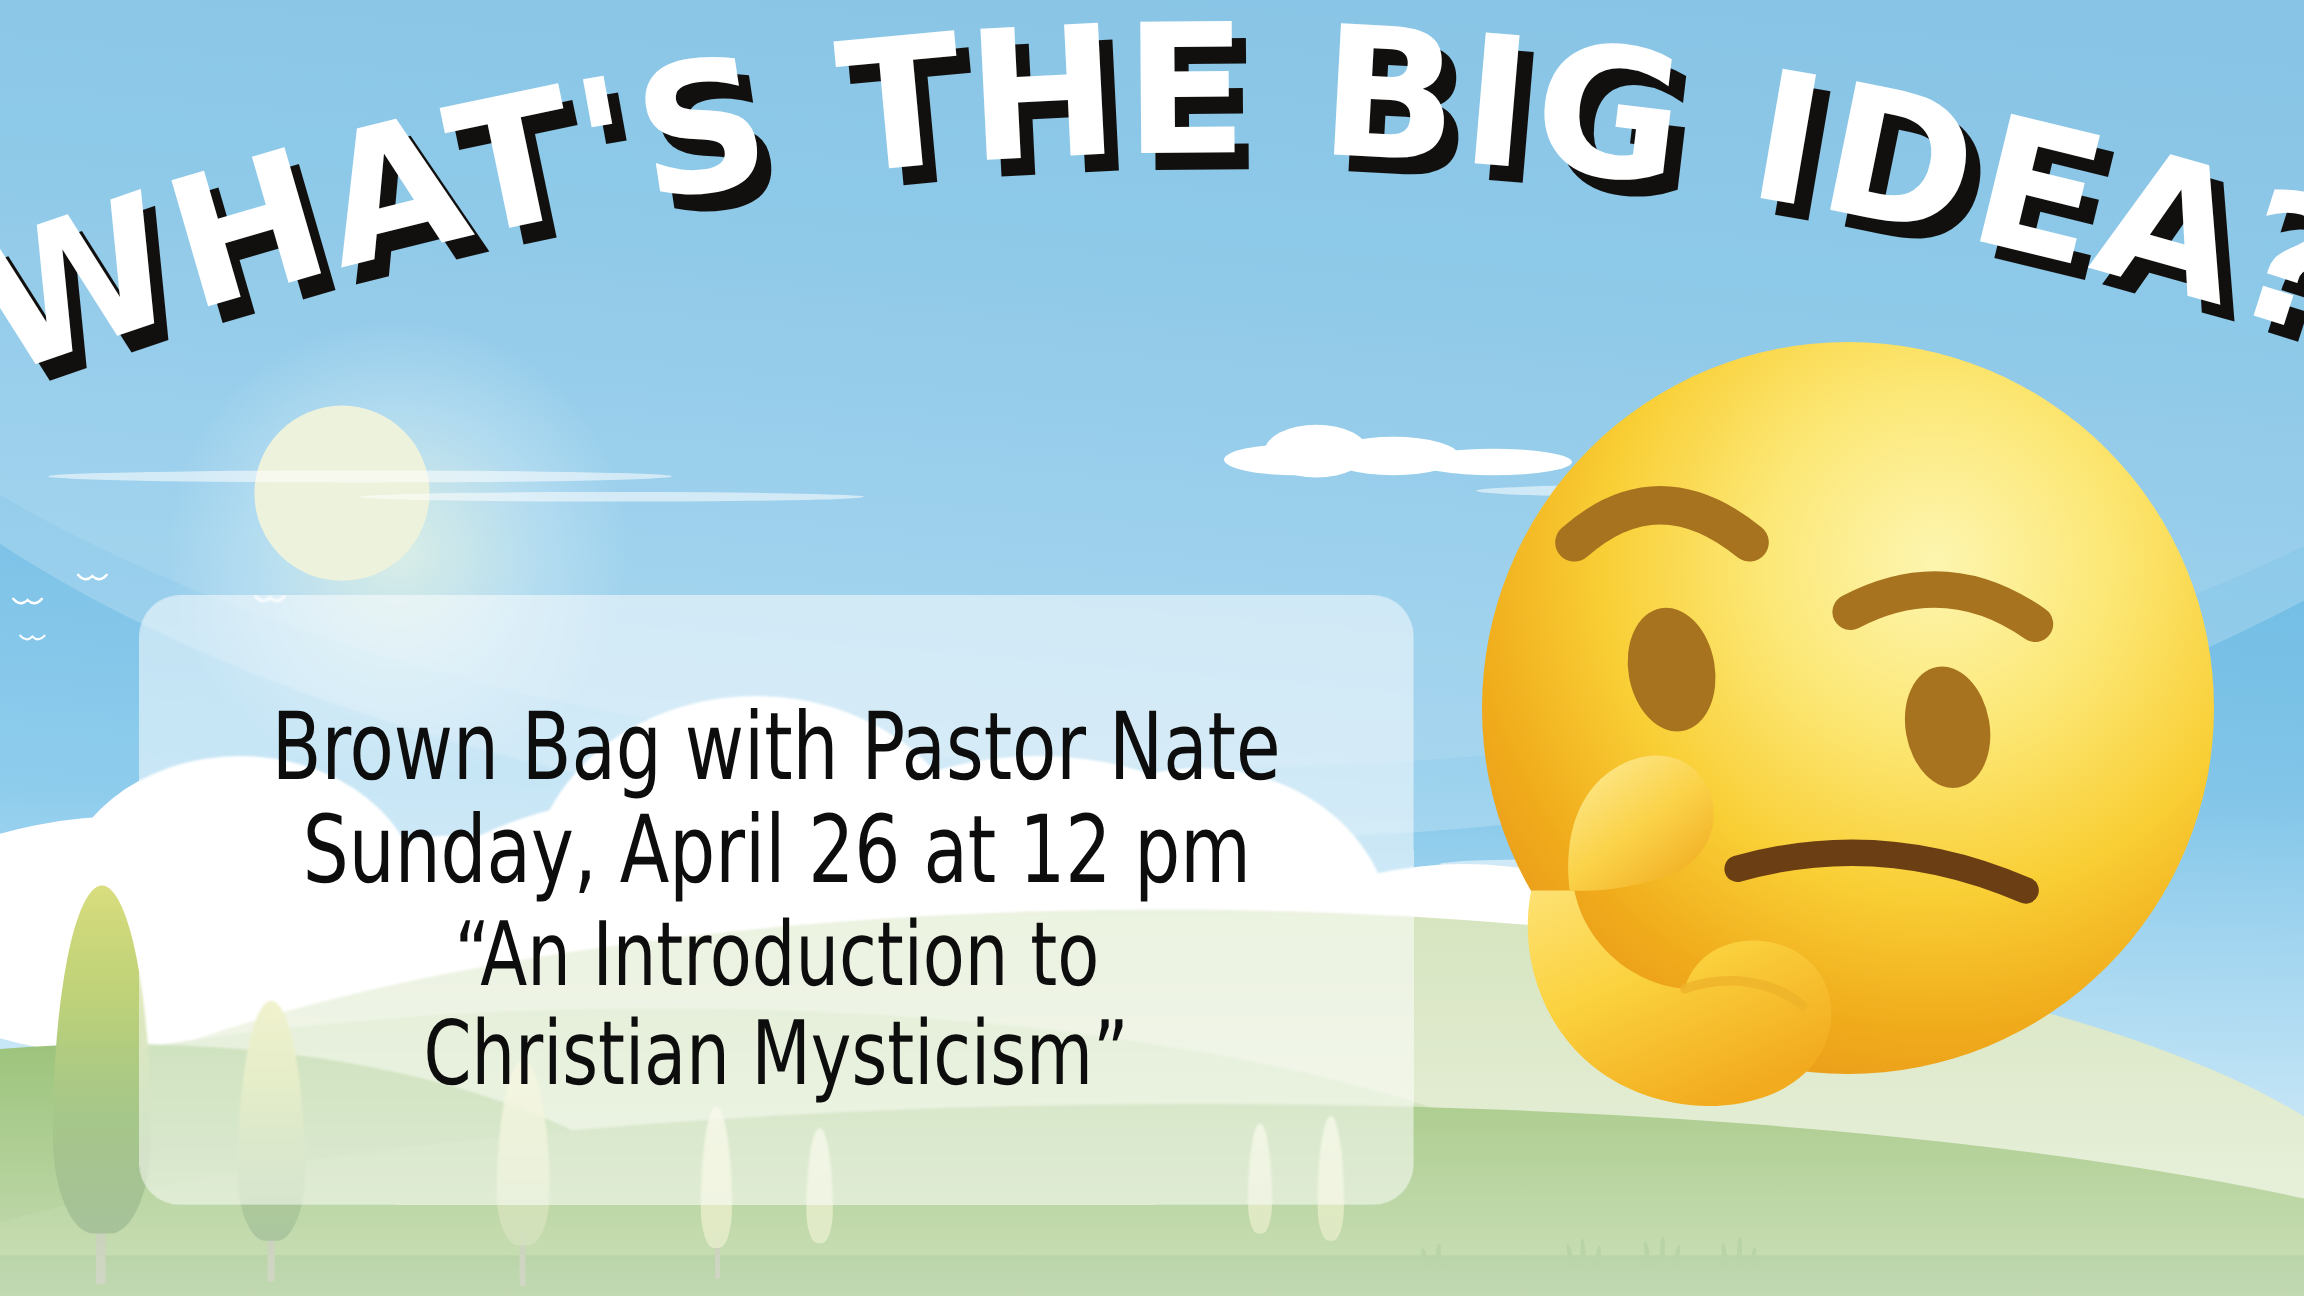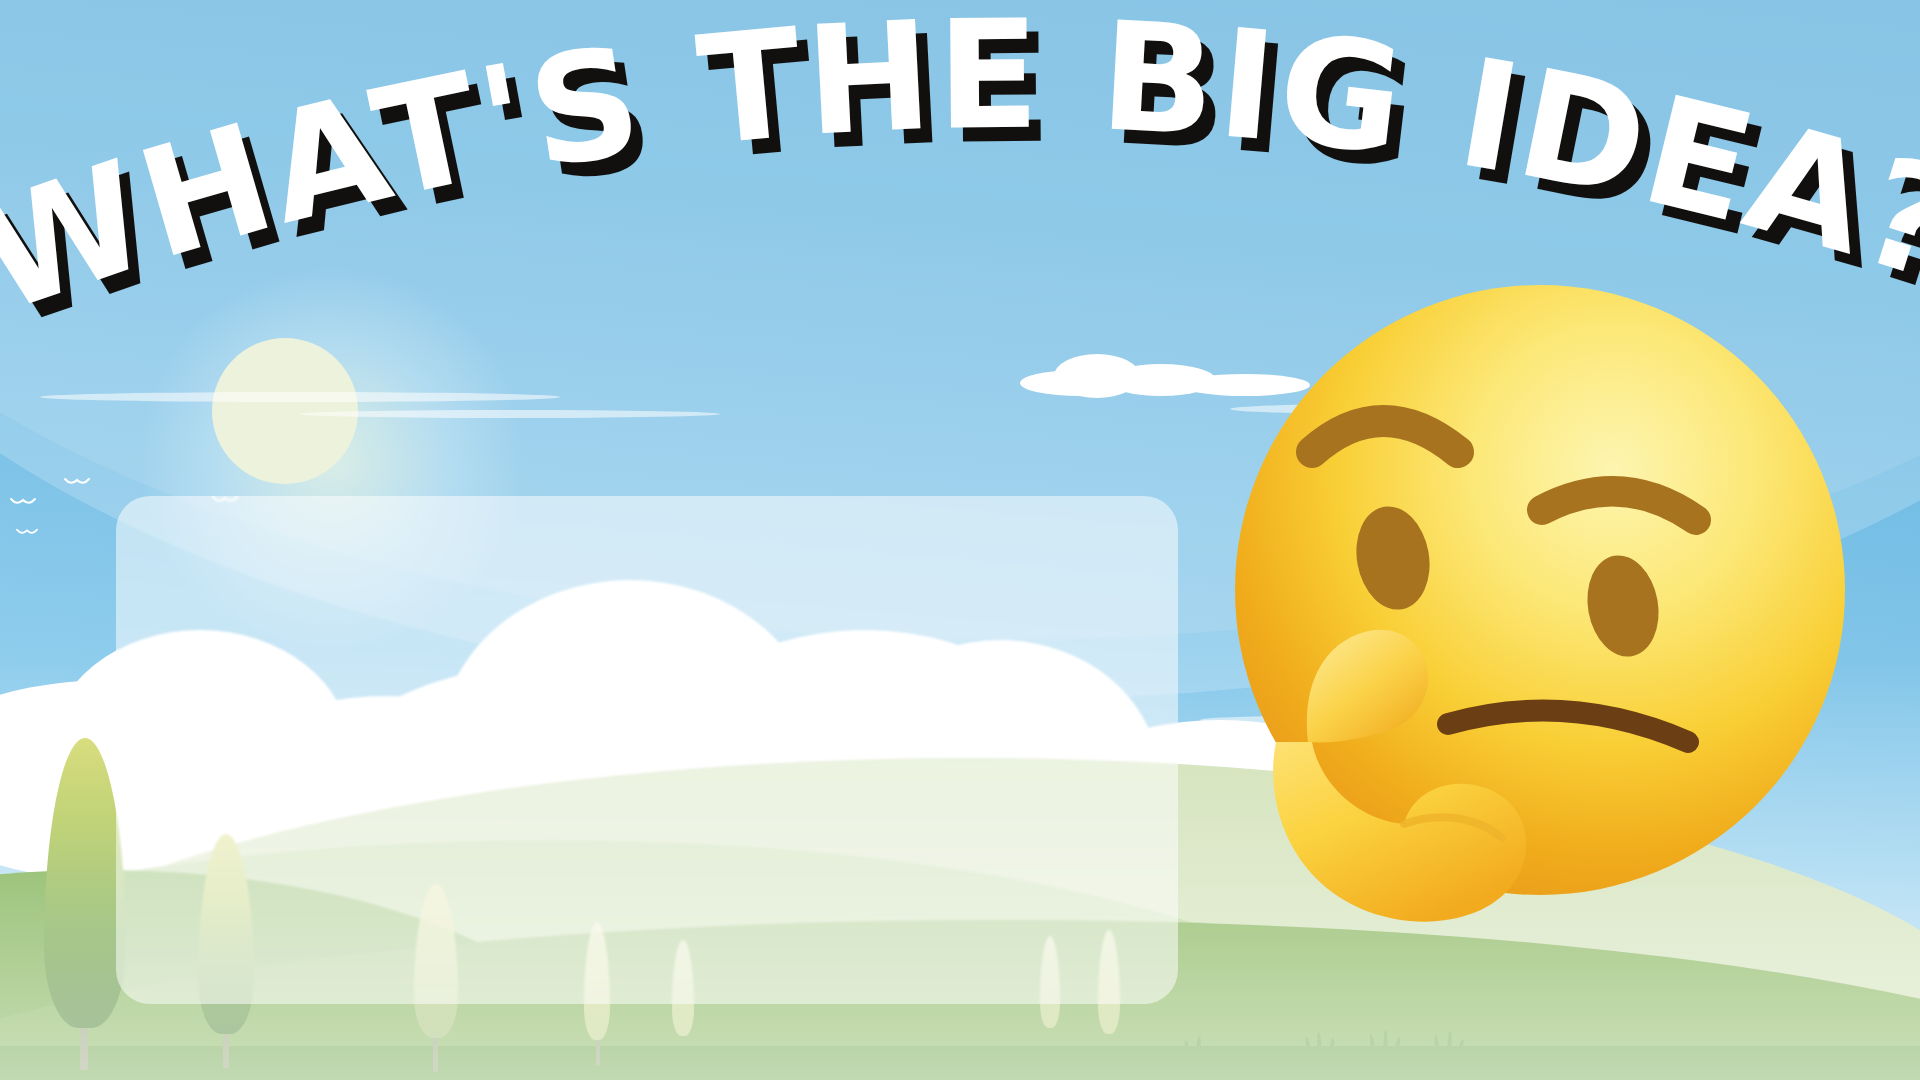--- a/index.html
+++ b/index.html
@@ -332,20 +332,26 @@
       </text>
       <text class="hl-main">
         <textPath href="#arcPath" startOffset="50%" text-anchor="middle">WHAT'S THE BIG IDEA?</textPath>
       </text>
     </svg>
   </div>
 
   <div class="haze"></div>
 
   <div id="info-panel"></div>
+  <div id="info-text">
+    <div class="line l1">Brown Bag with Pastor Nate</div>
+    <div class="line l2">Sunday, April 26 at 12 pm</div>
+    <div class="line l3">“An Introduction to</div>
+    <div class="line l4">Christian Mysticism”</div>
+  </div>
 
   <div id="emoji">
     <svg viewBox="0 0 700 700">
       <defs>
         <radialGradient id="faceGrad" cx="62%" cy="30%" r="78%">
           <stop offset="0%" stop-color="#fdf5b0"></stop>
           <stop offset="30%" stop-color="#fce877"></stop>
           <stop offset="58%" stop-color="#f9cf36"></stop>
           <stop offset="82%" stop-color="#f0ab1b"></stop>
           <stop offset="100%" stop-color="#e8971a"></stop>

